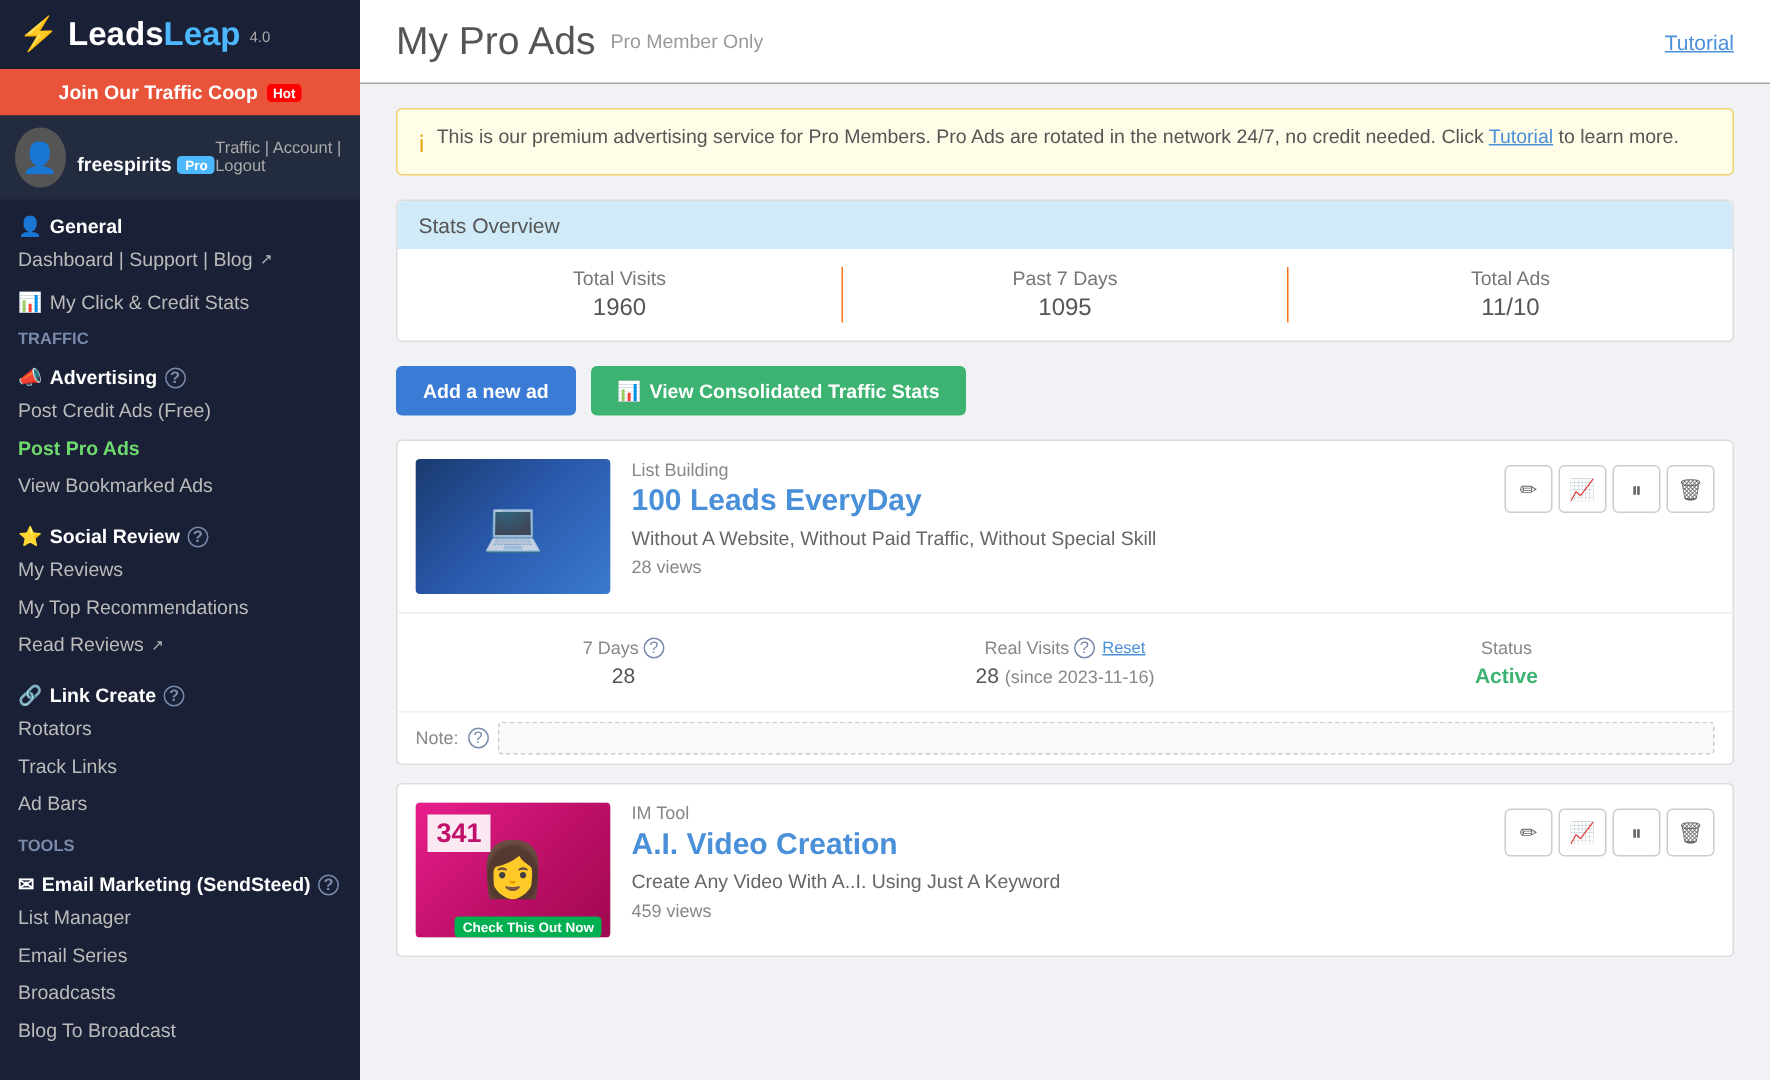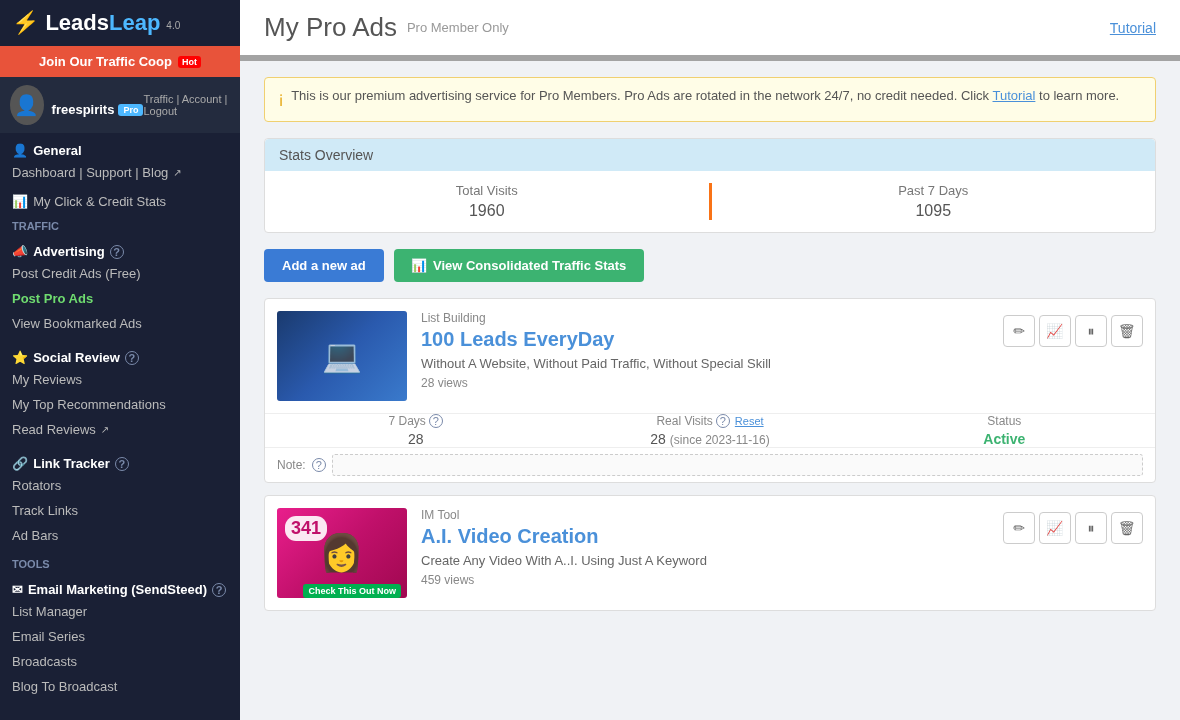--- a/index.html
+++ b/index.html
@@ -125,21 +125,21 @@
     
     #main {
       flex: 1;
       overflow-y: auto;
       background: #f0f2f5;
     }
 
     #page-header {
       background: white;
       padding: 12px 24px;
-      border-bottom: 6px solid #a3a3a3;
+      border-bottom: 1px solid #a3a3a3;
       display: flex;
       align-items: center;
       justify-content: space-between;
     }
     .page-title { font-size: 26px; color: #999; font-weight: normal; display: flex; align-items: center; gap: 10px; }
     .page-title-main { color: #555; }
     .page-subtitle { font-size: 13px; color: #999; }
     .tutorial-link { color: #4a90d9; font-size: 14px; cursor: pointer; }
 
     #main-content { padding: 16px 24px; }
@@ -171,21 +171,21 @@
       color: #555;
       border-radius: 4px 4px 0 0;
     }
     .stats-row {
       display: flex;
       padding: 12px 0;
     }
     .stat-cell {
       flex: 1;
       text-align: center;
-      border-right: 3px solid #f97316;
+      border-right: 1px solid #f97316;
     }
     .stat-cell:last-child { border-right: none; }
     .stat-label { font-size: 13px; color: #777; margin-bottom: 4px; }
     .stat-value { font-size: 16px; color: #555; font-weight: normal; }
 
     .action-buttons {
       display: flex;
       gap: 10px;
       margin-bottom: 16px;
     }
@@ -257,21 +257,21 @@
       display: flex;
       align-items: center;
       justify-content: center;
       font-size: 14px;
       color: #666;
     }
 
     .ad-stats-row {
       display: flex;
       border-top: 1px solid #eee;
-      padding: 0 12px;
+      padding: 16px 12px;
       gap: 17px;
     }
     .ad-stat-cell {
       flex: 1;
       text-align: center;
     }
     .ad-stat-label {
       font-size: 12px;
       color: #888;
       margin-bottom: 3px;
@@ -333,21 +333,21 @@
     }
     .thumb2-number {
       position: absolute;
       top: 8px;
       left: 8px;
       background: rgba(255,255,255,0.9);
       color: #c0106a;
       font-size: 18px;
       font-weight: bold;
       padding: 2px 6px;
-      border-radius: 11px;
+      border-radius: 0;
     }
     .thumb2-badge {
       position: absolute;
       bottom: 0;
       right: 6px;
       background: #00b050;
       color: white;
       font-size: 9px;
       padding: 2px 5px;
       border-radius: 3px;
@@ -440,21 +440,21 @@
     <div class="sidebar-item">
       <span>Read Reviews</span>
       <span style="font-size:10px;">↗</span>
     </div>
   </div>
 
 
   <div class="sidebar-section">
     <div class="sidebar-group-title">
       <span>🔗</span>
-      <span>Link Tracker</span>
+      <span>Link Create</span>
       <span class="info-icon">?</span>
     </div>
     <div class="sidebar-item">
       <span>Rotators</span>
     </div>
     <div class="sidebar-item">
       <span>Track Links</span>
     </div>
     <div class="sidebar-item">
       <span>Ad Bars</span>
@@ -512,20 +512,24 @@
     <div class="stats-overview">
       <div class="stats-overview-header">Stats Overview</div>
       <div class="stats-row">
         <div class="stat-cell">
           <div class="stat-label">Total Visits</div>
           <div class="stat-value">1960</div>
         </div>
         <div class="stat-cell">
           <div class="stat-label">Past 7 Days</div>
           <div class="stat-value">1095</div>
+        </div>
+        <div class="stat-cell">
+          <div class="stat-label">Total Ads</div>
+          <div class="stat-value">11/10</div>
         </div>
       </div>
     </div>
 
     <div class="action-buttons">
       <button class="btn-primary">Add a new ad</button>
       <button class="btn-success">
         <span>📊</span>
         <span>View Consolidated Traffic Stats</span>
       </button>

